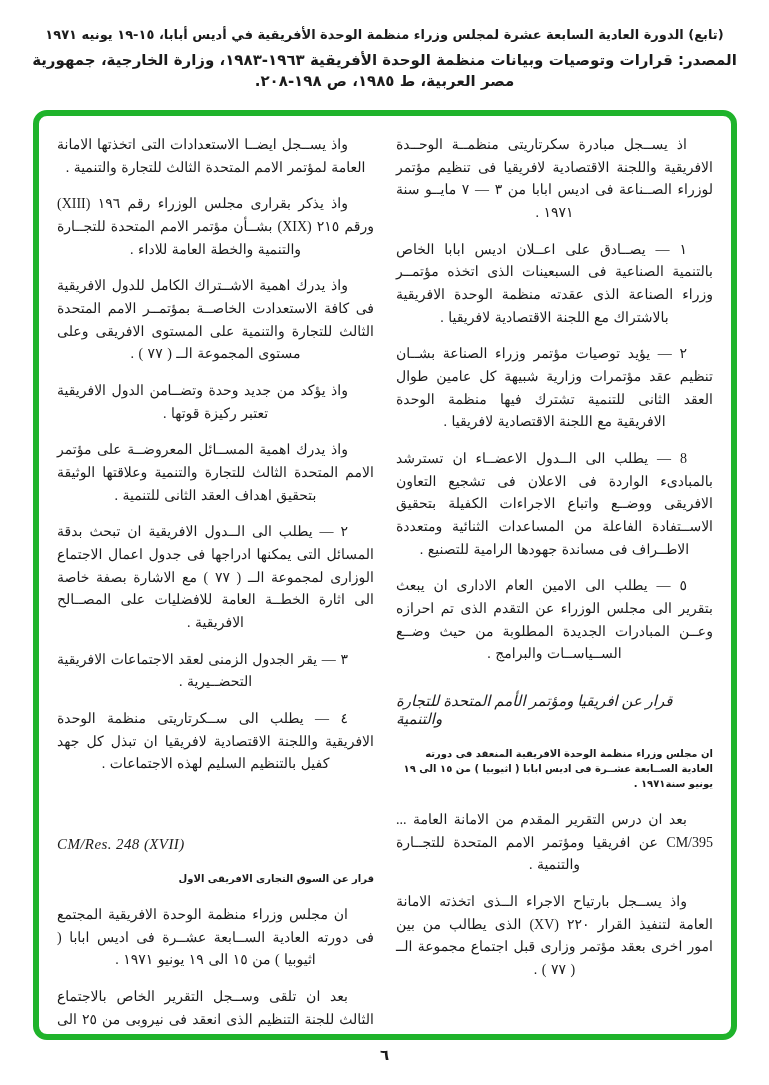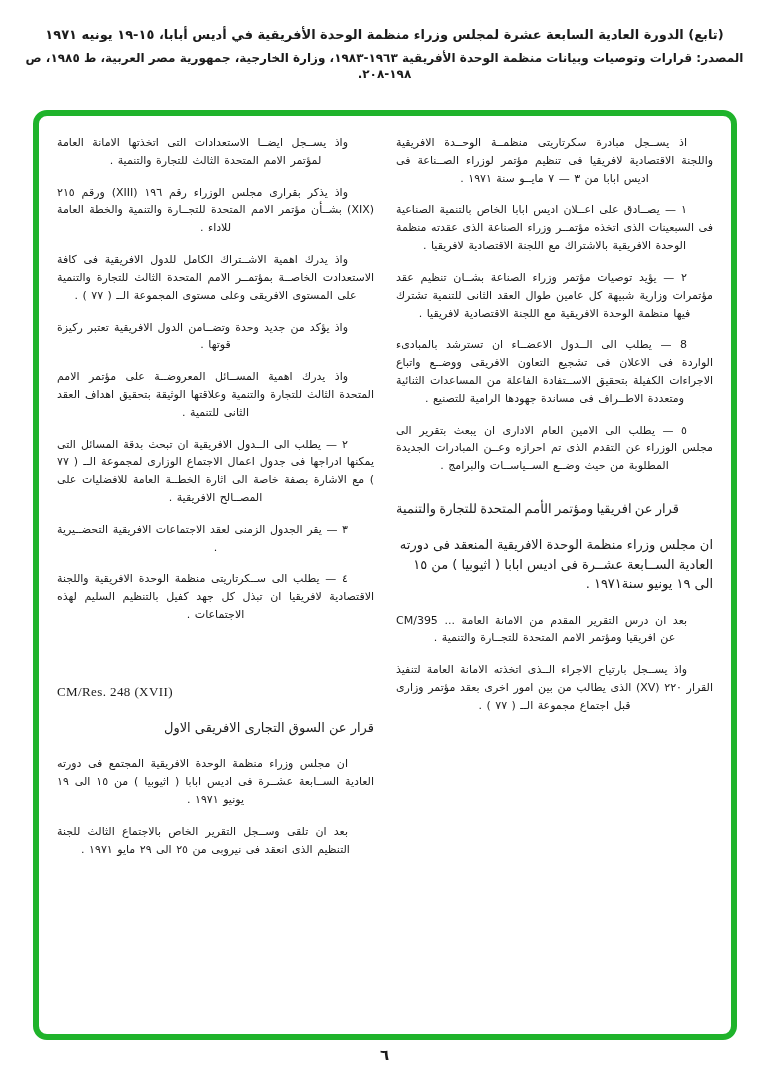--- a/index.html
+++ b/index.html
@@ -11,50 +11,51 @@
   
   .page-header{
     position:absolute;top:26px;left:0;right:0;
     direction:rtl;text-align:center;
   }
   .hdr-line1{
     font-size:13px;font-weight:bold;letter-spacing:0;
     margin:0 24px 6px 24px;line-height:1.35;
   }
   .hdr-line2{
-    font-size:12px;font-weight:bold;margin:0 16px;line-height:1.4;
+    font-size:15px;font-weight:bold;margin:0 16px;line-height:1.4;
   }
   
   .content-box{
     position:absolute;left:33px;top:110px;
     width:692px;height:918px;
     border:6px solid #1fb32b;border-radius:14px;
     box-sizing:content-box;overflow:hidden;background:#ffffff;
   }
   .columns{
     direction:rtl;display:flex;gap:22px;
     padding:18px 18px 10px 18px;height:100%;box-sizing:border-box;
   }
   .col{flex:1 1 0;min-width:0;}
   
   .para{
     direction:rtl;text-align:justify;text-align-last:center;
-    font-size:11px;line-height:1.62;
+    font-size:14px;line-height:1.62;
     margin:0 0 14px 0;text-indent:26px;
     word-spacing:1px;
+    font-family:Liberation Serif, serif;
   }
   .latin-heading{
     direction:ltr;text-align:left;
     font-family:"Liberation Serif",serif;
-    font-size:13px;font-weight:normal;letter-spacing:.4px;
-    margin:26px 0 18px 0;text-indent:0;
+    font-size:15px;font-weight:normal;letter-spacing:.4px;
+    margin:26px 0 18px 0;text-indent:0;font-style:italic;
   }
   .latin-heading.big-gap{margin-top:60px;}
   .res-title{
-    direction:rtl;font-weight:normal;font-size:13px;
+    direction:rtl;font-weight:bold;font-size:10px;
     text-align:right;margin:0 0 18px 0;line-height:1.5;
   }
   .res-title.centered{}
   
   .page-footer{
     position:absolute;top:1046px;left:0;right:0;
     text-align:center;font-size:15px;font-weight:bold;
   }
 </style>
 </head>

